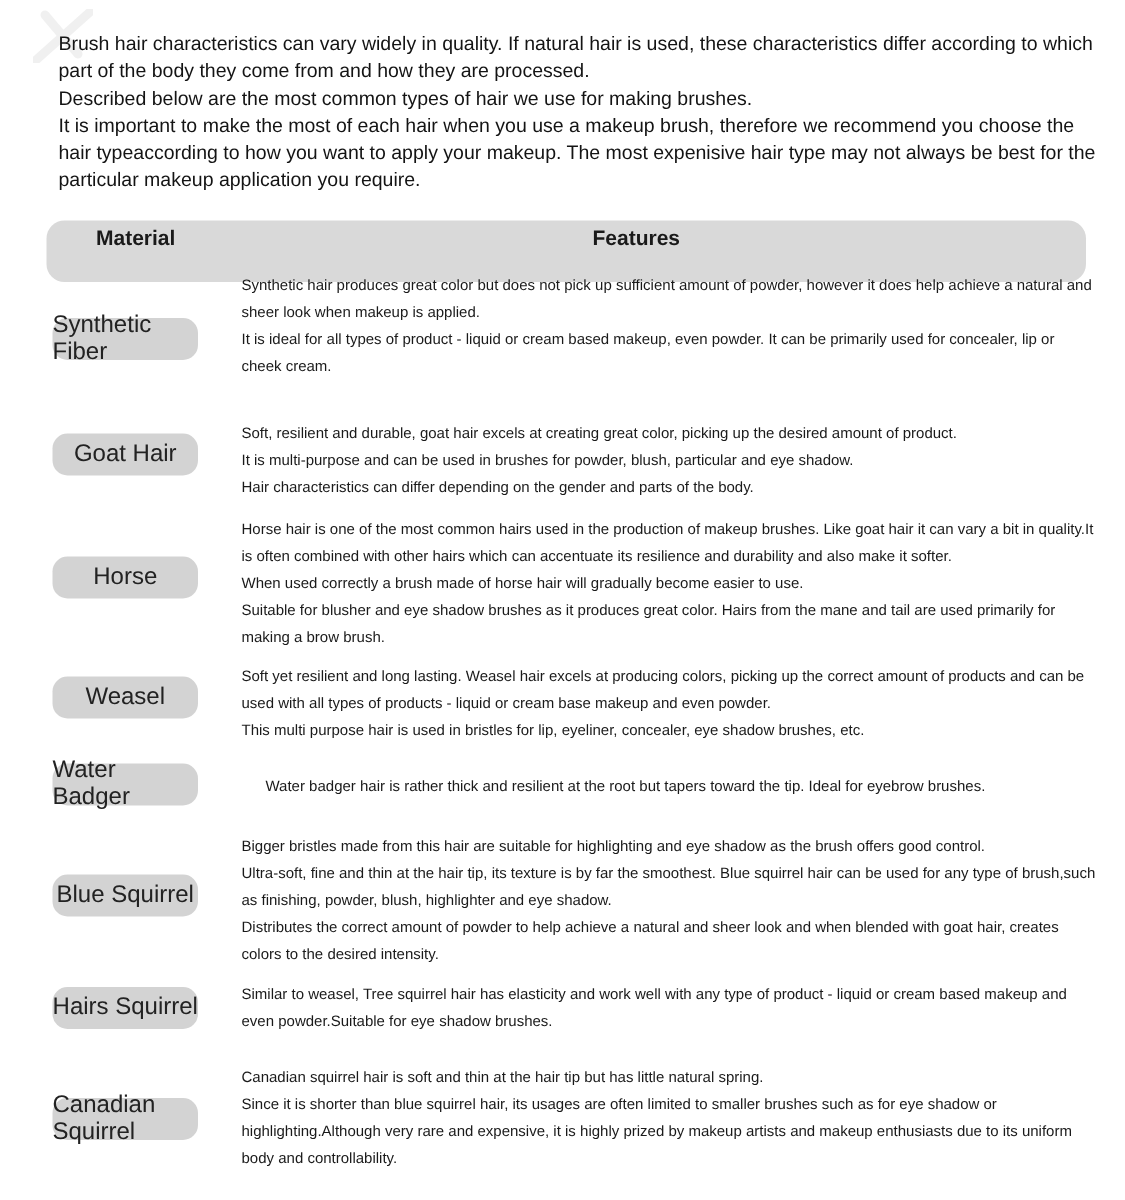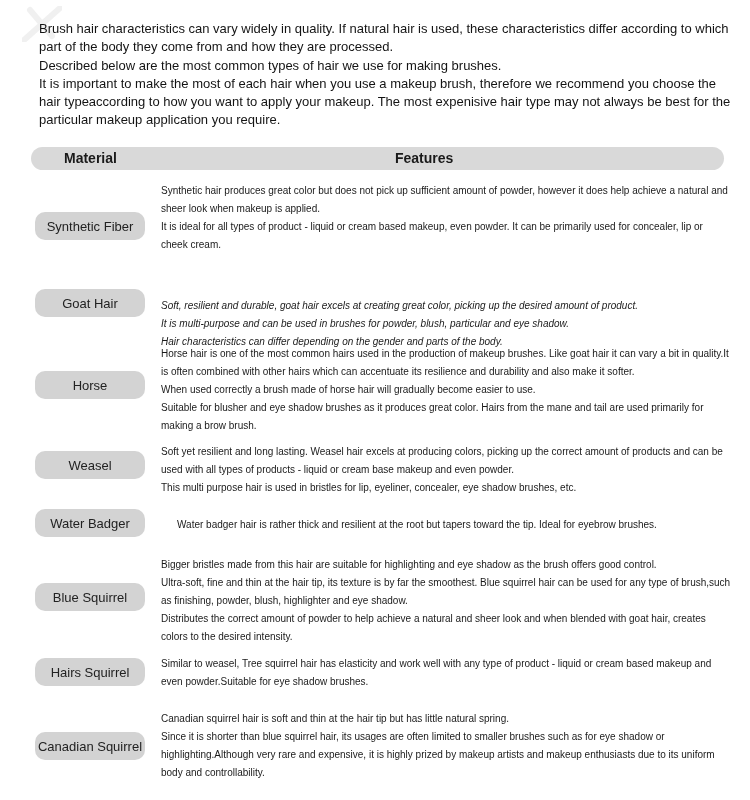--- a/index.html
+++ b/index.html
@@ -10,37 +10,37 @@
   .watermark {
     position: absolute; left: 22px; top: 6px; width: 40px; height: 36px;
     opacity: 0.12;
   }
   .intro {
     position: absolute; left: 39px; top: 20px; width: 700px;
     font-size: 13px; line-height: 18.3px; color: #141414;
   }
   .intro p { margin: 0; }
   .header-bar {
-    position: absolute; left: 31px; top: 147px; width: 693px; height: 23px;
+    position: absolute; left: 31px; top: 147px; width: 693px; height: 41px;
     background: #d9d9d9; border-radius: 12px;
   }
   .header-bar .h-material {
     position: absolute; left: 33px; top: 3px;
     font-size: 14px; font-weight: bold; color: #1a1a1a;
   }
   .header-bar .h-features {
     position: absolute; left: 364px; top: 3px;
     font-size: 14px; font-weight: bold; color: #1a1a1a;
   }
   .row { position: absolute; left: 0; width: 750px; }
   .pill {
-    position: absolute; left: 35px; width: 110px; height: 28px;
+    position: absolute; left: 35px; width: 97px; height: 28px;
     background: #d3d3d3; border-radius: 10px;
     display: flex; align-items: center; justify-content: center;
-    font-size: 13px; color: #222;
+    font-size: 16px; color: #222;
   }
   .desc {
     position: absolute; left: 161px; width: 570px;
     font-size: 10px; line-height: 18px; color: #1a1a1a;
   }
   .desc p { margin: 0; }
 </style>
 </head>
 <body>
 
@@ -62,21 +62,21 @@
 <div class="row" style="top:182px;">
   <div class="pill" style="top:30px;">Synthetic Fiber</div>
   <div class="desc" style="top:0;">
     <p>Synthetic hair produces great color but does not pick up sufficient amount of powder, however it does help achieve a natural and sheer look when makeup is applied.</p>
     <p>It is ideal for all types of product - liquid or cream based makeup, even powder. It can be primarily used for concealer, lip or cheek cream.</p>
   </div>
 </div>
 
 <div class="row" style="top:281px;">
   <div class="pill" style="top:8px;">Goat Hair</div>
-  <div class="desc" style="top:16px;font-style:italic;">
+  <div class="desc" style="top:0;">
     <p>Soft, resilient and durable, goat hair excels at creating great color, picking up the desired amount of product.</p>
     <p>It is multi-purpose and can be used in brushes for powder, blush, particular and eye shadow.</p>
     <p>Hair characteristics can differ depending on the gender and parts of the body.</p>
   </div>
 </div>
 
 <div class="row" style="top:345px;">
   <div class="pill" style="top:26px;">Horse</div>
   <div class="desc" style="top:0;">
     <p>Horse hair is one of the most common hairs used in the production of makeup brushes. Like goat hair it can vary a bit in quality.It is often combined with other hairs which can accentuate its resilience and durability and also make it softer.</p>

